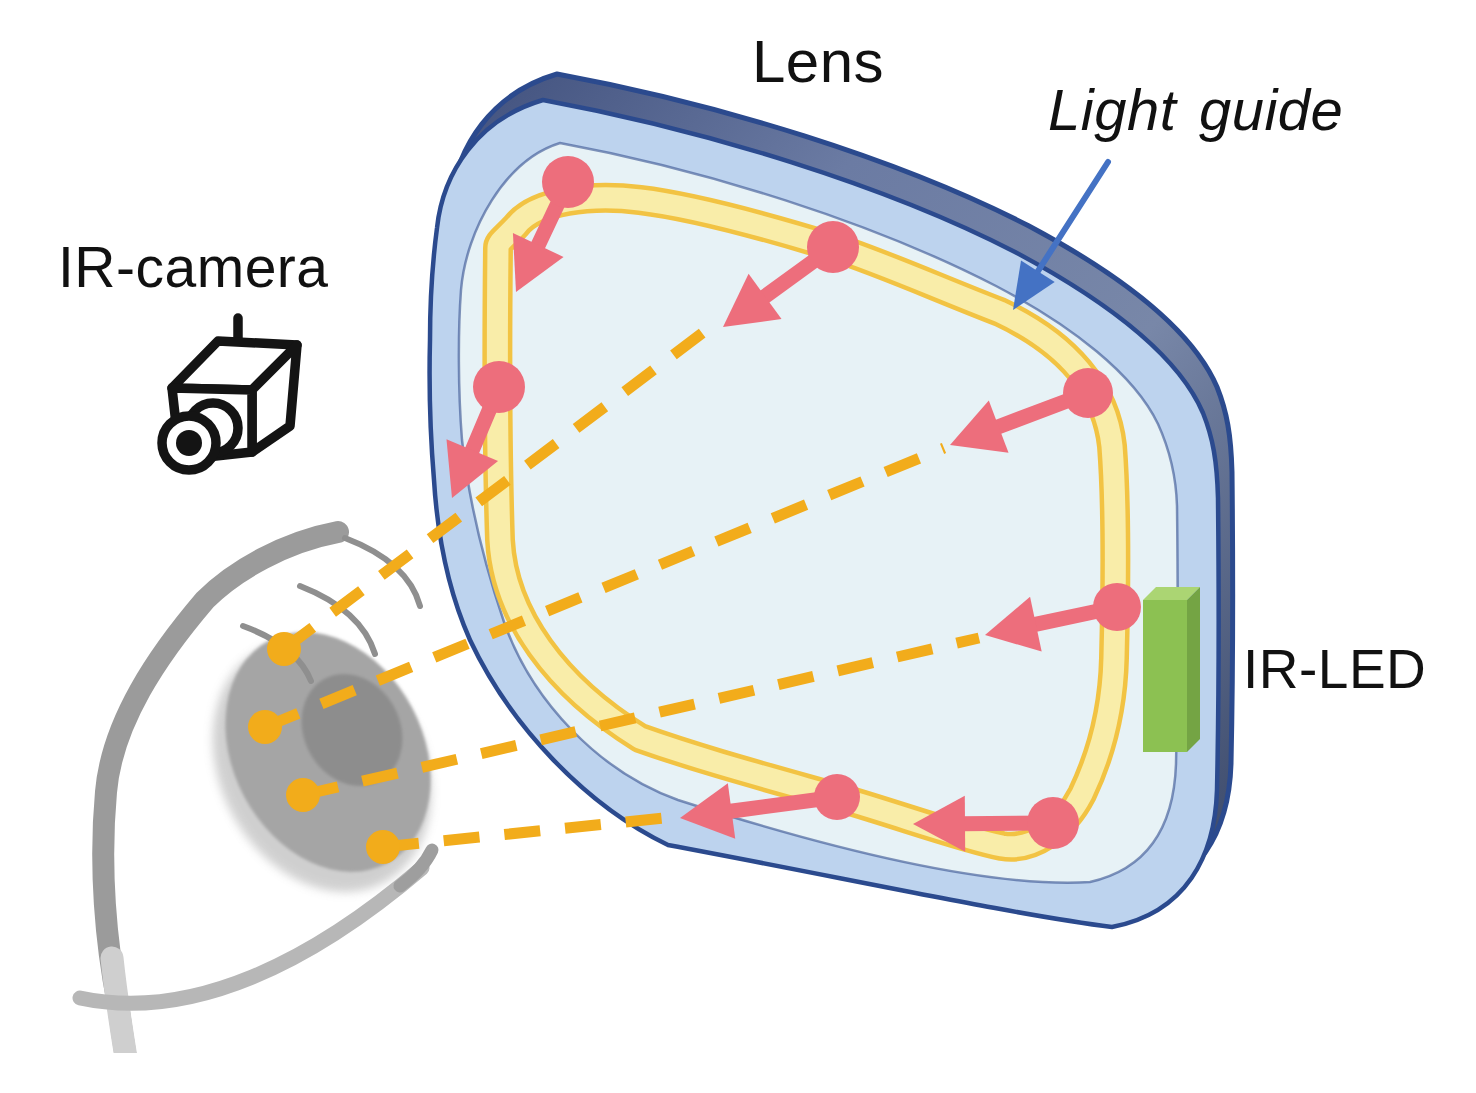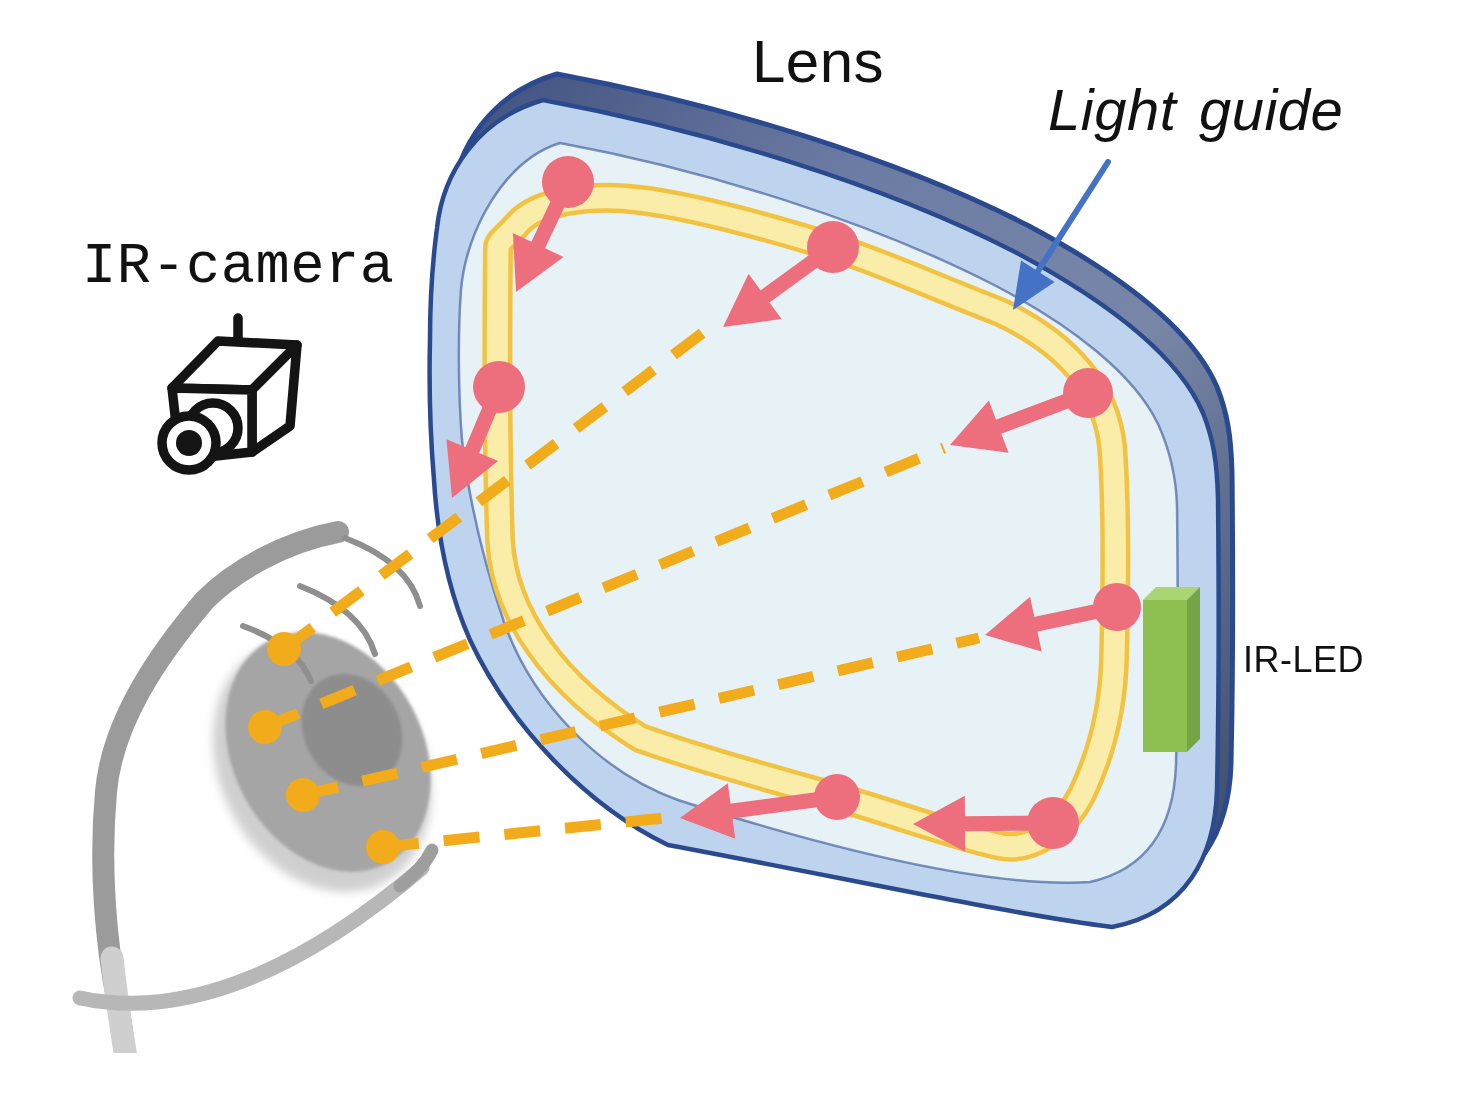--- a/index.html
+++ b/index.html
@@ -14,22 +14,22 @@
   .label{
     position:absolute;
     color:#111111;
     font-weight:400;
     white-space:nowrap;
     letter-spacing:0.5px;
     line-height:1.05;
   }
   .label-lens{left:752px;top:30px;font-size:60px;}
   .label-light-guide{left:1048px;top:80px;font-size:58px;word-spacing:6px;font-style:italic;}
-  .label-ir-camera{left:82px;top:238px;font-size:57px;font-family:Liberation Mono, monospace;}
-  .label-ir-led{left:1243px;top:641px;font-size:36px;}
+  .label-ir-camera{left:58px;top:238px;font-size:57px;}
+  .label-ir-led{left:1243px;top:641px;font-size:55px;}
 </style>
 </head>
 <body>
 
 <div id="stage">
 
   <svg id="diagram-svg" viewBox="0 0 1476 1093">
     <defs>
       <linearGradient id="gExtrude" gradientUnits="userSpaceOnUse" x1="440" y1="90" x2="1250" y2="850">
         <stop offset="0" stop-color="#3f4f7c"></stop>

